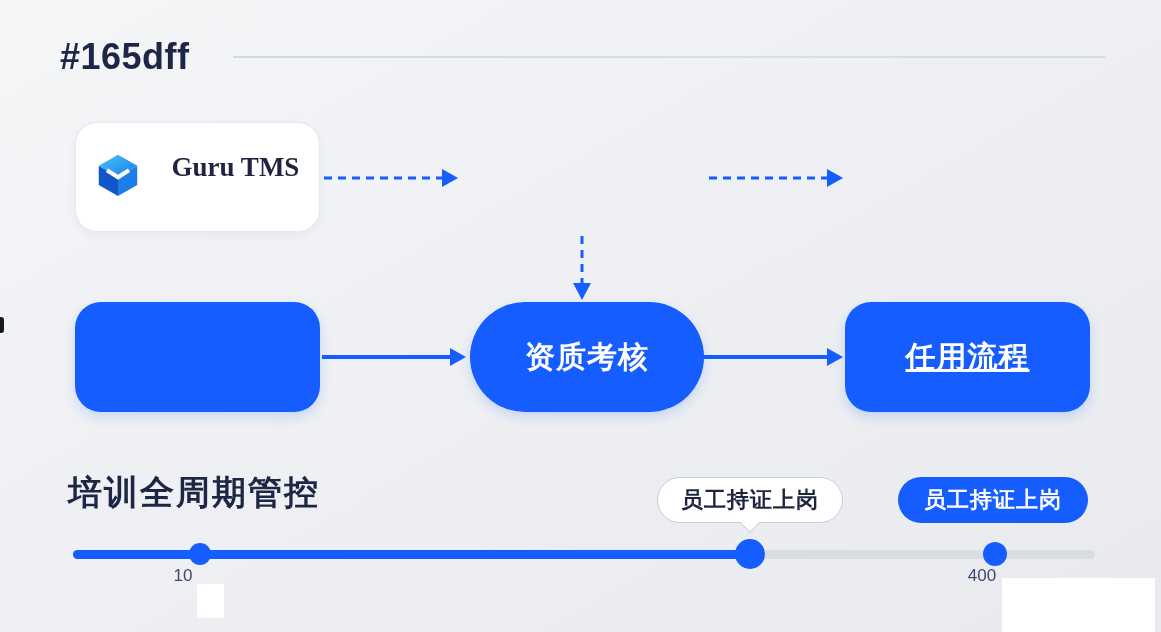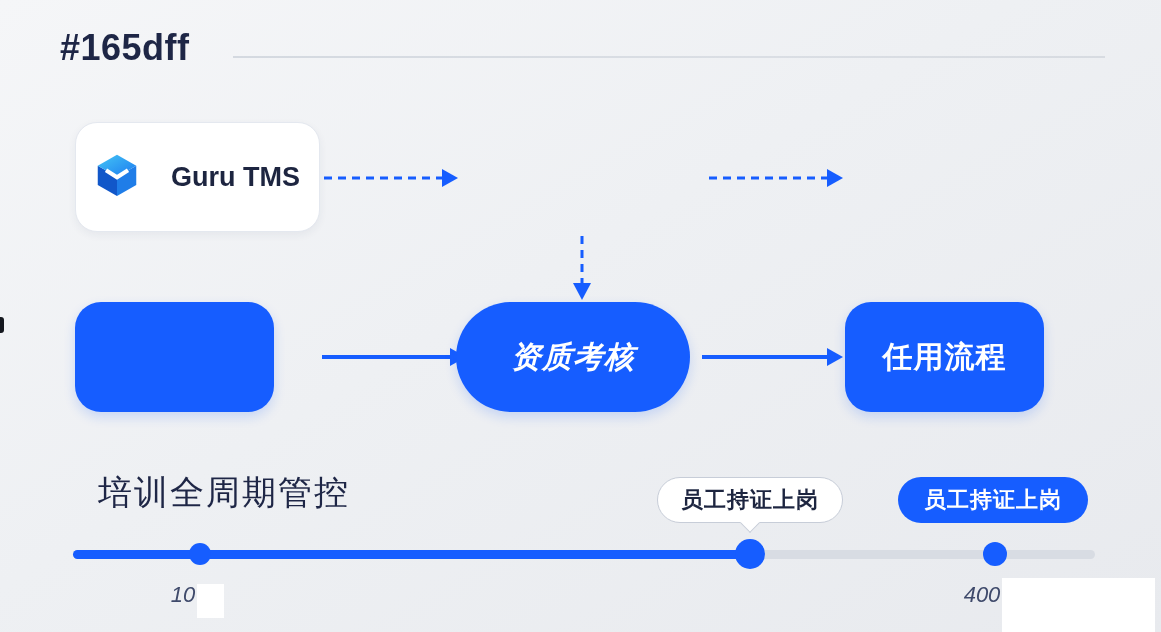--- a/index.html
+++ b/index.html
@@ -11,21 +11,21 @@
   .canvas {
     position: relative;
     width: 1161px;
     height: 632px;
     background: linear-gradient(150deg, #f5f6f8 0%, #eef0f3 45%, #e8eaee 100%);
     overflow: hidden;
   }
   
   .page-title {
     position: absolute;
-    left: 60px; top: 27px;
+    left: 60px; top: 36px;
     font-size: 36px;
     font-weight: 800;
     color: #1e2646;
     letter-spacing: 0.5px;
   }
   .title-divider {
     position: absolute;
     left: 233px; top: 56px;
     width: 872px; height: 2px;
     background: linear-gradient(90deg, #d4d9e0, #dadee4 60%, #d7dbe1);
@@ -51,46 +51,46 @@
     letter-spacing: 1px;
   }
   .node-blue {
     background: #165dff;
     color: #ffffff;
     font-size: 30px;
     font-weight: 700;
     letter-spacing: 1px;
     box-shadow: 0 5px 12px rgba(22, 93, 255, 0.18);
   }
-  .rect-blue { width: 199px; border-radius: 26px; }
+  .rect-blue { width: 245px; border-radius: 26px; text-decoration: underline; }
   .pill-blue { width: 234px; border-radius: 55px; }
 
   .row-top { top: 122px; }
   .row-bottom { top: 302px; }
   .col-1 { left: 75px; }
   .col-2 { left: 460px; }
-  .col-2p { left: 456px; font-style: italic; }
+  .col-2p { left: 470px; }
   .col-3 { left: 845px; }
 
-  .logo-wrap { display: flex; align-items: center; gap: 32px; }
+  .logo-wrap { display: flex; gap: 32px; font-family: Liberation Serif, serif; }
   .logo-text { font-size: 27px; font-weight: 700; color: #1d2540; letter-spacing: 0; }
 
   
   .arrows {
     position: absolute; inset: 0;
     width: 1161px; height: 632px;
     z-index: 1;
     pointer-events: none;
   }
   
   .section-title {
     position: absolute;
-    left: 98px; top: 470px;
+    left: 68px; top: 470px;
     font-size: 34px;
-    font-weight: 400;
+    font-weight: 700;
     color: #1e2646;
     letter-spacing: 2px;
     z-index: 2;
   }
   .tooltip {
     position: absolute;
     left: 657px; top: 477px;
     width: 186px; height: 46px;
     background: #ffffff;
     border: 1.5px solid #c7cdd8;
@@ -145,27 +145,26 @@
     background: #165dff;
     border-radius: 50%;
     z-index: 3;
   }
   .dot-min   { left: 189px; top: 543px; width: 22px; height: 22px; }
   .dot-main  { left: 735px; top: 539px; width: 30px; height: 30px; }
   .dot-max   { left: 983px; top: 542px; width: 24px; height: 24px; }
 
   .slider-value {
     position: absolute;
-    top: 582px;
+    top: 566px;
     width: 60px;
     text-align: center;
-    font-size: 22px;
+    font-size: 17px;
     color: #3f4a6b;
     z-index: 2;
-    font-style: italic;
   }
   .value-min { left: 153px; }
   .value-max { left: 952px; }
 
   
   .mask-patch { position: absolute; background: #ffffff; z-index: 4; }
   .patch-left  { left: 197px;  top: 584px; width: 27px;  height: 34px; }
   .patch-right { left: 1002px; top: 578px; width: 153px; height: 54px; }
 
   

